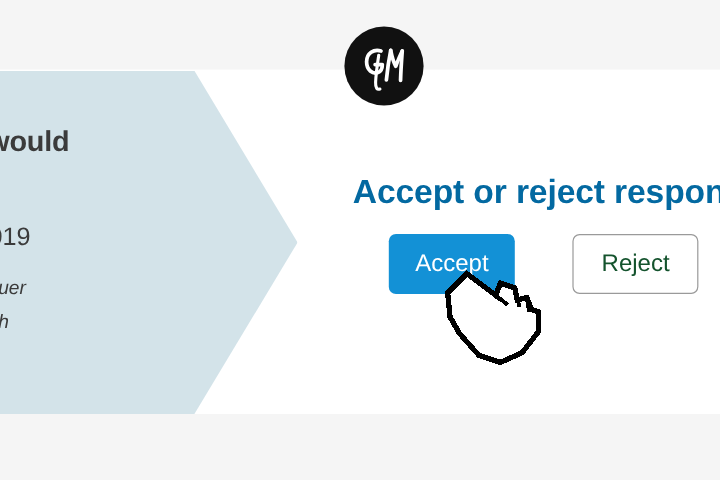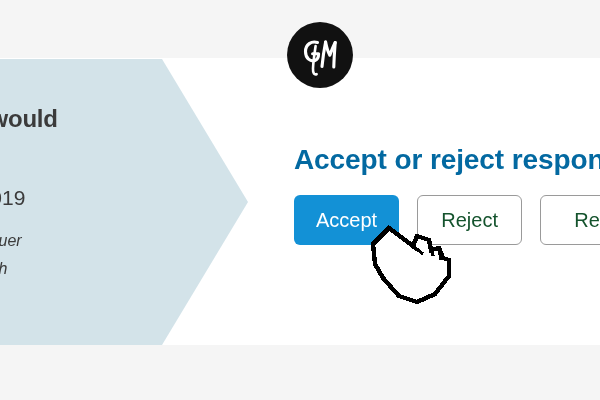--- a/index.html
+++ b/index.html
@@ -112,20 +112,21 @@
     height: 50px;
     padding: 0 22px;
     border-radius: 6px;
     font-size: 20px;
     font-family: "Liberation Sans", sans-serif;
     display: flex;
     align-items: center;
     justify-content: center;
     white-space: nowrap;
     cursor: pointer;
+    margin-left: 30px;
   }
   .btn-primary {
     background: #1391d6;
     color: #ffffff;
     border: none;
     min-width: 105px;
   }
   .btn-secondary {
     background: #ffffff;
     color: #14532d;

